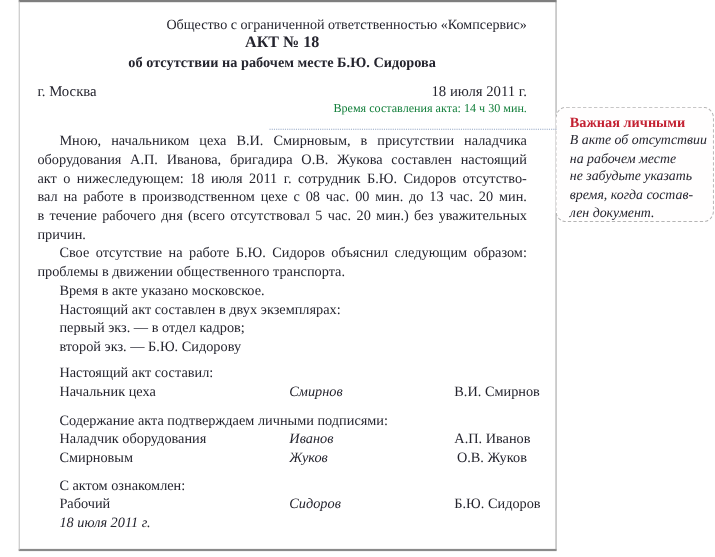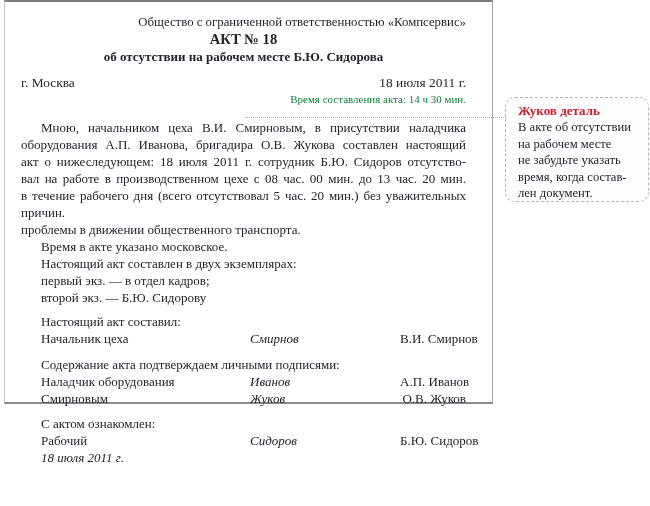--- a/index.html
+++ b/index.html
@@ -7,22 +7,22 @@
     width: 650px; height: 506px;
     position: relative;
     background: #ffffff;
     font-family: "Liberation Serif", "DejaVu Serif", serif;
     color: #24242e;
     overflow: hidden;
   }
 
   
   .document {
-    position: absolute; left: 4px; top: 0;
-    width: 489px; height: 404px;
+    position: absolute; left: 17px; top: 0;
+    width: 489px; height: 501px;
     box-sizing: border-box;
     background: #ffffff;
     border-top: 2px solid #7e7e7e;
     border-bottom: 2px solid #8a8a8a;
     border-left: 1px solid #c4c4c4;
     border-right: 1px solid #a6a6a6;
     padding: 0 26px 0 16px;
     font-size: 13px;
     line-height: 17px;
   }
@@ -98,21 +98,21 @@
     border-radius: 10px;
     padding: 5px 6px 5px 12px;
     font-size: 12.6px;
     line-height: 16.4px;
   }
   .callout-title {
     color: #c32132;
     font-weight: bold;
     font-size: 13px;
   }
-  .callout-body > div { white-space: nowrap; }
+  .callout-body > div { white-space: nowrap; font-style: italic; }
 </style>
 </head>
 <body>
 
 <div class="document">
 
   <div class="org-line">Общество с ограниченной ответственностью «Компсервис»</div>
 
   <div class="act-title">АКТ № 18</div>
   <div class="act-subtitle">об отсутствии на рабочем месте Б.Ю. Сидорова</div>
@@ -127,20 +127,21 @@
   <div class="para">
       <div class="indent">Мною,  начальником цеха В.И. Смирновым, в присутствии наладчика</div>
       <div>оборудования А.П. Иванова, бригадира О.В. Жукова составлен настоящий</div>
       <div>акт о нижеследующем: 18 июля 2011 г. сотрудник Б.Ю. Сидоров отсутство-</div>
       <div>вал на работе в производственном цехе с 08 час. 00 мин. до 13 час. 20 мин.</div>
       <div>в течение рабочего дня (всего отсутствовал 5 час. 20 мин.) без уважительных</div>
       <div>причин.</div>
     </div>
 
   <div class="para flush">
+      <div class="indent">Свое отсутствие на работе Б.Ю. Сидоров объяснил следующим образом:</div>
       <div>проблемы в движении общественного транспорта.</div>
     </div>
 
   <div class="single-line">Время в акте указано  московское.</div>
   <div class="single-line">Настоящий акт составлен в двух экземплярах:</div>
   <div class="single-line">первый экз. — в отдел кадров;</div>
   <div class="single-line">второй экз. — Б.Ю. Сидорову</div>
 
   <div class="sig-heading mt-s1">Настоящий акт составил:</div>
   <div class="sig-row">
@@ -167,21 +168,21 @@
     <span class="sig-script">Сидоров</span>
     <span class="sig-name">Б.Ю. Сидоров</span>
   </div>
   <div class="sig-footnote">18 июля 2011 г.</div>
 
 </div>
 
 <div class="connector"></div>
 
 <div class="callout">
-  <div class="callout-title">Жуков деталь</div>
+  <div class="callout-title">Важная личными</div>
   <div class="callout-body">
       <div>В акте об отсутствии</div>
       <div>на рабочем месте</div>
       <div>не забудьте указать</div>
       <div>время, когда состав-</div>
       <div>лен документ.</div>
     </div>
 </div>
 
 </body></html>

